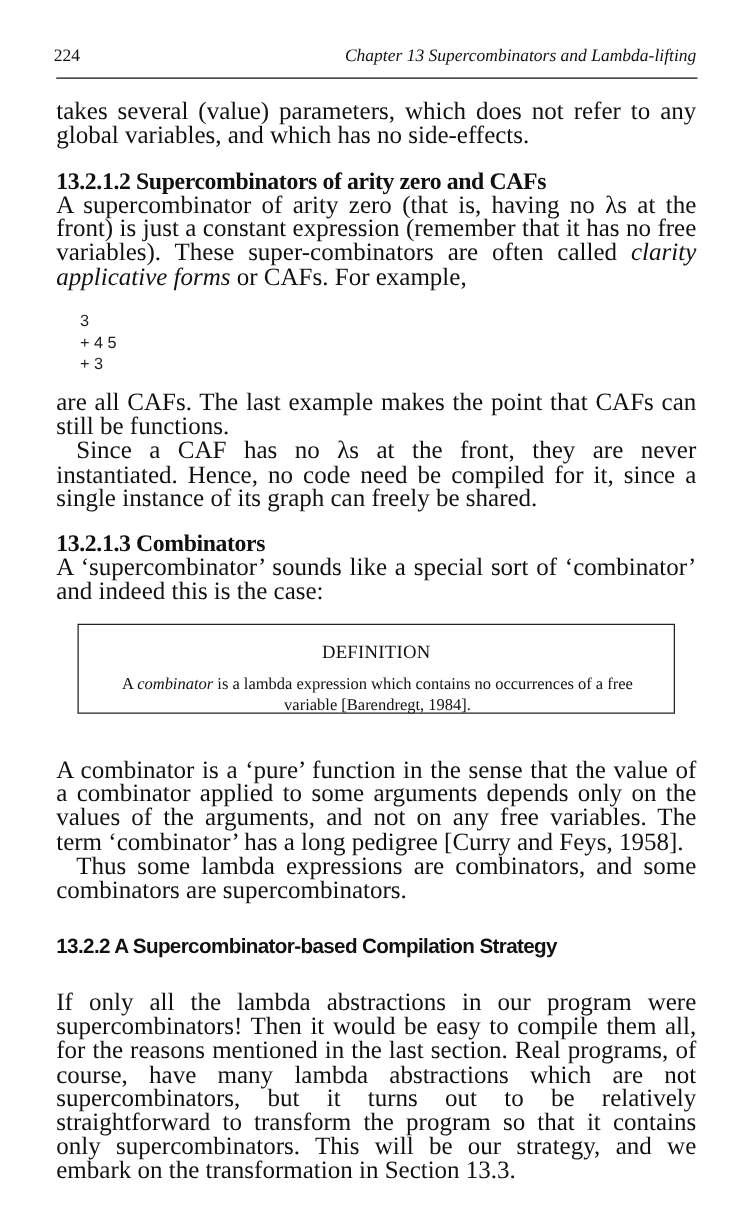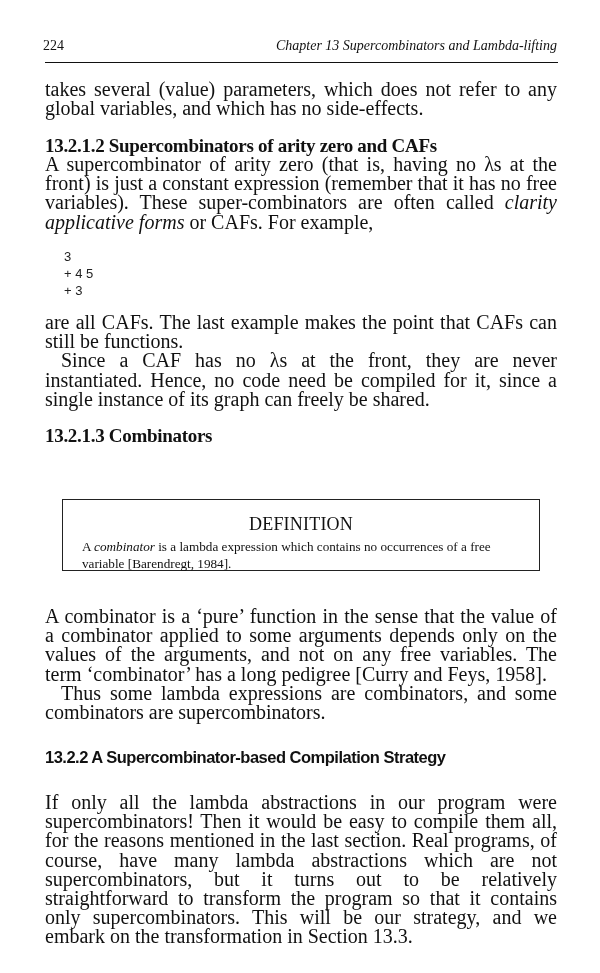--- a/index.html
+++ b/index.html
@@ -12,22 +12,22 @@
   .chapter-title { position: absolute; right: 0; top: 0; font-style: italic; }
   .head-rule { position: absolute; top: 62px; left: 0; width: 513px; border-top: 1.4px solid #111; }
   .p { font-size: 20px; line-height: 19.2px; text-align: justify; margin: 0; }
   .indent { text-indent: 16px; }
   .sect { font-weight: bold; font-size: 19px; line-height: 19px; letter-spacing: -0.3px; }
   .block { position: absolute; left: 0; width: 512px; }
   .code { position: absolute; left: 19px; font-family: "Liberation Sans", "DejaVu Sans", sans-serif;
           font-size: 13px; line-height: 17px; color: #222; }
   .defbox { position: absolute; left: 17px; top: 499px; width: 476px; height: 70px;
             border: 1.3px solid #222; }
-  .def-title { position: absolute; top: 14px; width: 100%; text-align: center; font-size: 18px; letter-spacing: 0.2px; }
-  .def-body { position: absolute; top: 38px; left: 19px; width: 440px; font-size: 13.2px; line-height: 17px; }
+  .def-title { position: absolute; top: 14px; width: 100%; text-align: center; font-size: 15px; letter-spacing: 0.2px; }
+  .def-body { position: absolute; top: 38px; left: 19px; width: 440px; font-size: 13.2px; line-height: 17px; text-align: center; }
   .h2 { font-family: "Liberation Sans", "DejaVu Sans", sans-serif; font-size: 16.5px; letter-spacing: -0.5px; }
   i { font-style: italic; }
 </style>
 </head>
 <body>
 
 <div class="page">
 
   <div class="running-head">
     <span class="page-num">224</span>
@@ -50,20 +50,21 @@
     <div>+ 3</div>
   </div>
 
   <div class="block" style="top:313px;">
     <p class="p">are all CAFs. The last example makes the point that CAFs can still be functions.</p>
     <p class="p indent">Since a CAF has no λs at the front, they are never instantiated. Hence, no code need be compiled for it, since a single instance of its graph can freely be shared.</p>
   </div>
 
   <div class="block" style="top:426px;">
     <div class="sect">13.2.1.3 Combinators</div>
+    <p class="p">A ‘supercombinator’ sounds like a special sort of ‘combinator’ and indeed this is the case:</p>
   </div>
 
   <div class="defbox">
     <div class="def-title">DEFINITION</div>
     <div class="def-body"><span>A </span><i>combinator</i><span> is a lambda expression which contains no occurrences of a free variable [Barendregt, 1984].</span></div>
   </div>
 
   <div class="block" style="top:607px;">
     <p class="p">A combinator is a ‘pure’ function in the sense that the value of a combinator applied to some arguments depends only on the values of the arguments, and not on any free variables. The term ‘combinator’ has a long pedigree [Curry and Feys, 1958].</p>
     <p class="p indent">Thus some lambda expressions are combinators, and some combinators are supercombinators.</p>

